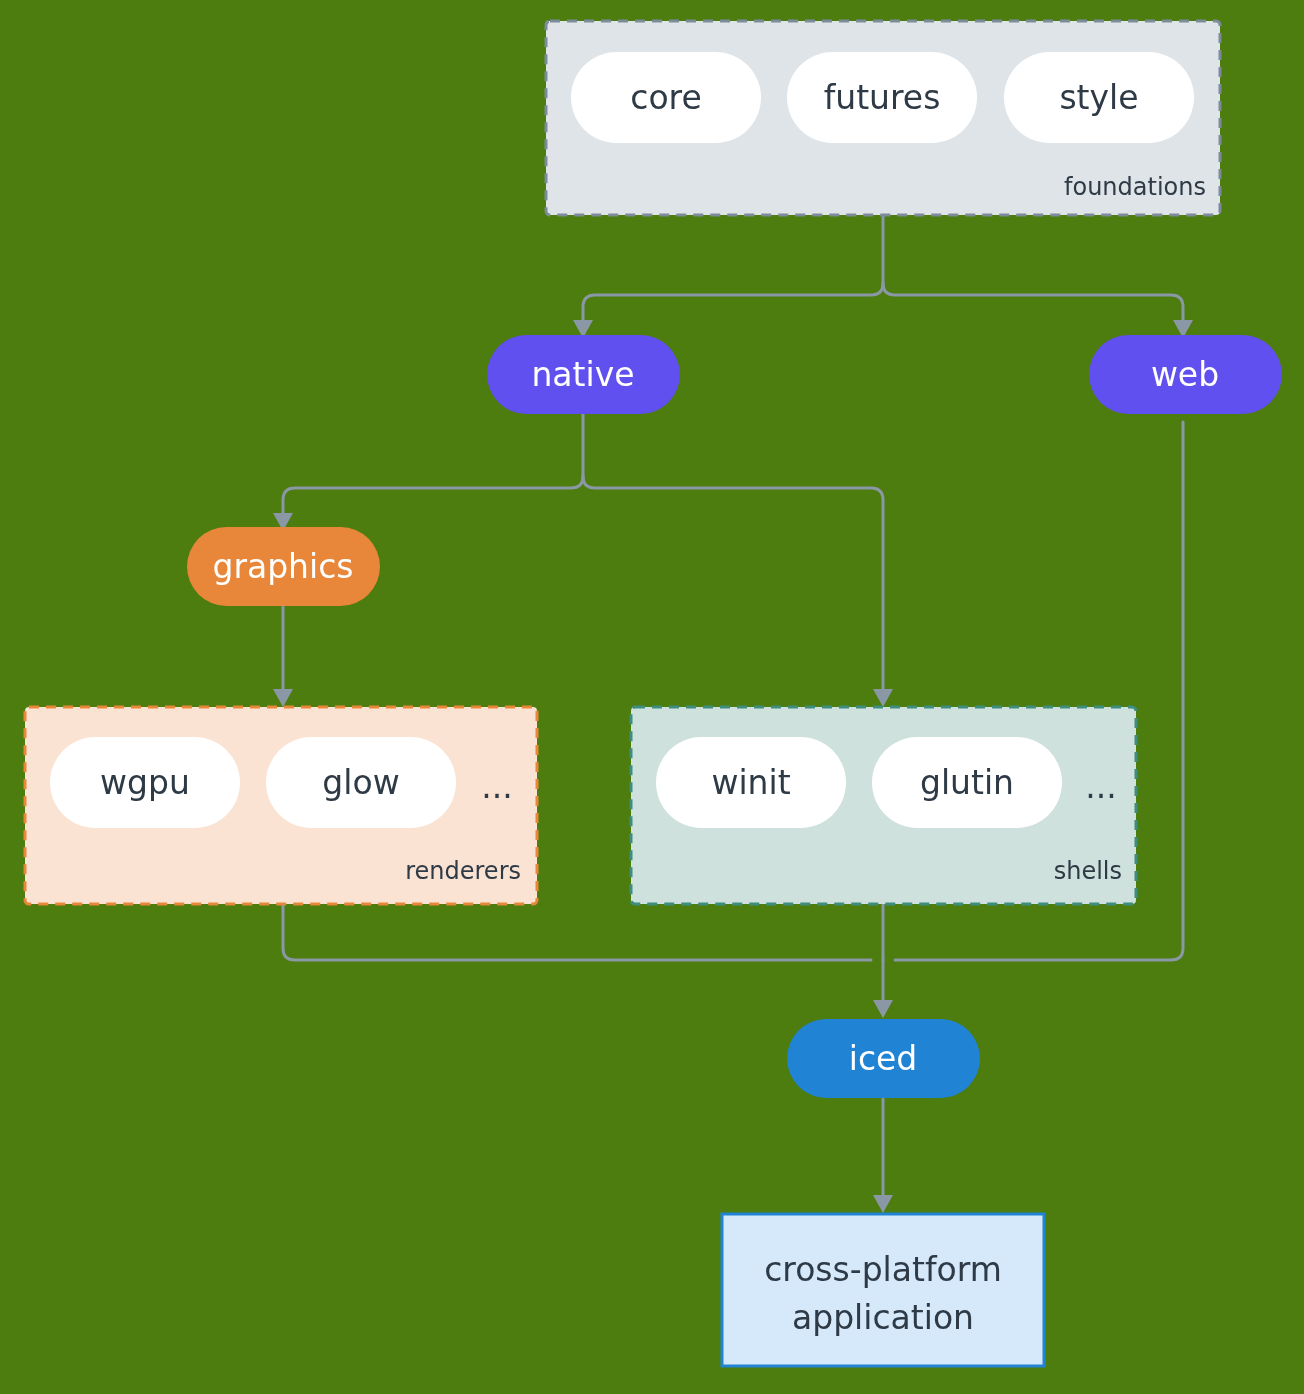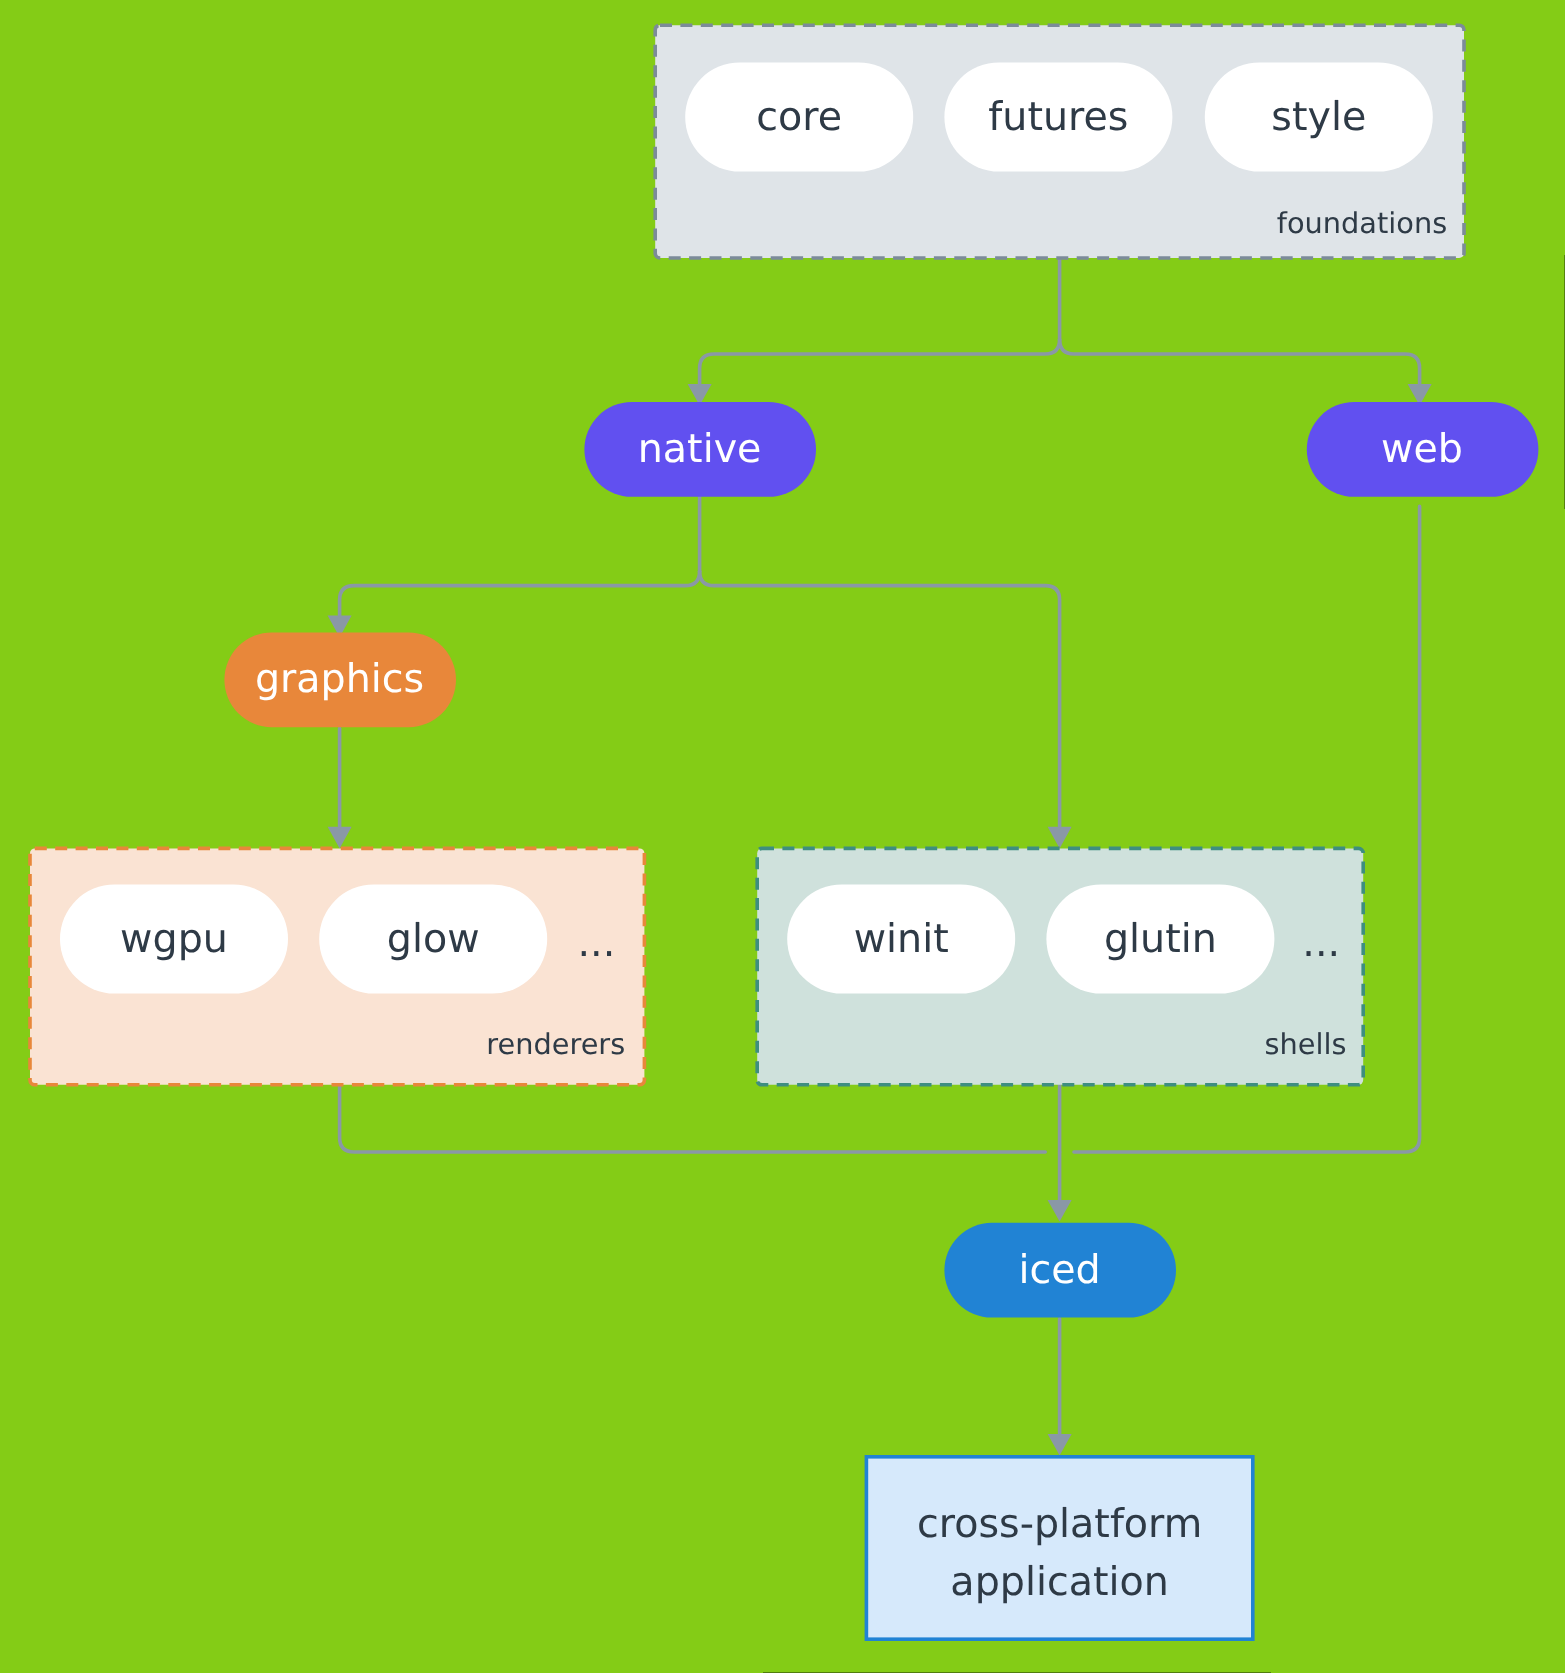--- a/index.html
+++ b/index.html
@@ -4,21 +4,21 @@
 <style>
   html, body {
     margin: 0;
     padding: 0;
     background: #000000;
   }
   #stage {
     position: relative;
     width: 1304px;
     height: 1394px;
-    background: #84cc16;
+    background: #4d7c0f;
     overflow: hidden;
     font-family: "DejaVu Sans", sans-serif;
   }
   svg.diagram {
     position: absolute;
     inset: 0;
     width: 1304px;
     height: 1394px;
     display: block;
   }

